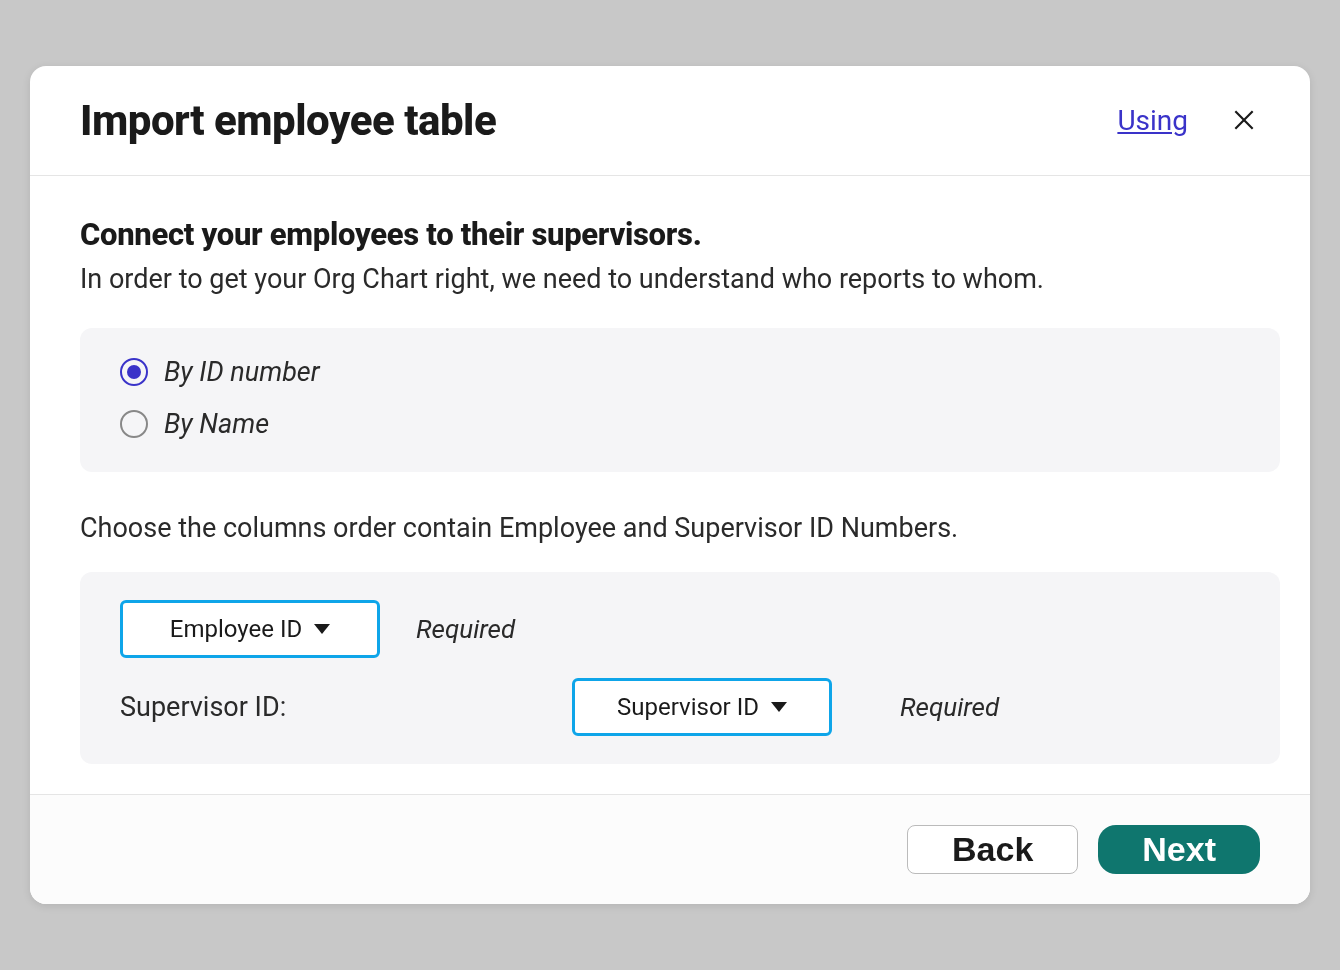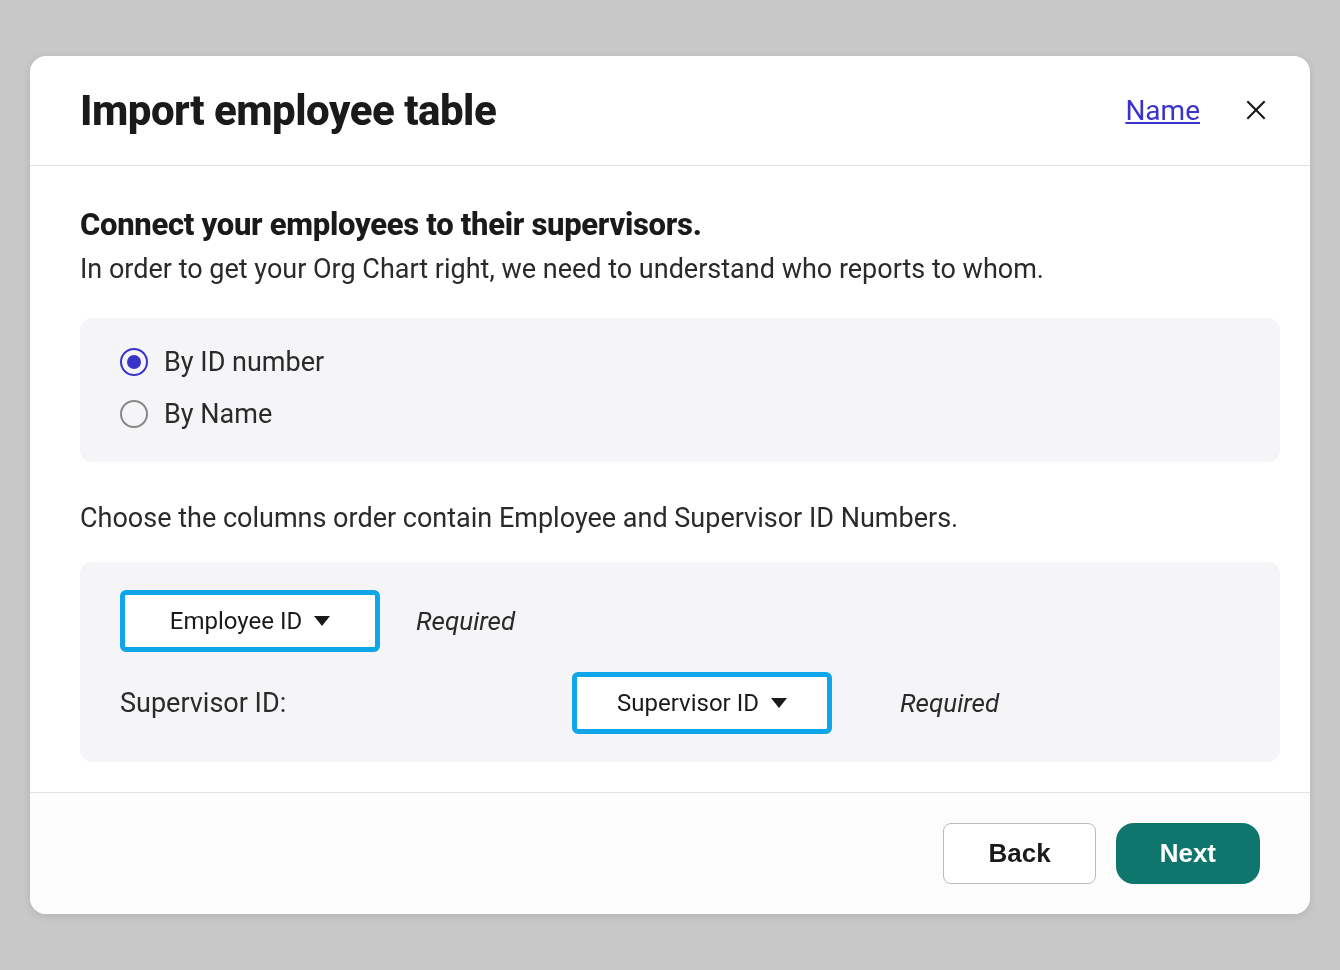--- a/index.html
+++ b/index.html
@@ -20,21 +20,21 @@
       background: #fff;
       border-radius: 16px;
       width: 1280px;
       overflow: hidden;
       box-shadow: 0 2px 8px rgba(0,0,0,0.1);
     }
     .modal-header {
       display: flex;
       align-items: center;
       justify-content: space-between;
-      padding: 30px 38px 30px 50px;
+      padding: 30px 50px 30px 50px;
       border-bottom: 1px solid #e5e5e5;
     }
     .modal-title {
       font-size: 42px;
       font-weight: 800;
       color: #1a1a1a;
       letter-spacing: -0.5px;
     }
     .header-right {
       display: flex;
@@ -118,20 +118,21 @@
     .radio-circle.selected::after {
       content: '';
       width: 14px;
       height: 14px;
       background: #3a33c9;
       border-radius: 50%;
     }
     .radio-label {
       font-size: 27px;
       color: #2a2a2a;
+      font-style: italic;
     }
     .choose-text {
       font-size: 27px;
       color: #2a2a2a;
       margin-bottom: 28px;
     }
     .mapping-panel {
       background: #f5f5f7;
       border-radius: 12px;
       padding: 28px 40px;
@@ -146,21 +147,21 @@
       gap: 32px;
     }
     .mapping-label {
       font-size: 27px;
       color: #2a2a2a;
       width: 420px;
       flex-shrink: 0;
     }
     .dropdown {
       background: #fff;
-      border: 5px solid #0ea5e9;
+      border: 3px solid #0ea5e9;
       border-radius: 6px;
       padding: 12px 18px;
       display: flex;
       align-items: center;
       justify-content: center;
       gap: 12px;
       cursor: pointer;
       width: 260px;
       flex-shrink: 0;
     }
@@ -183,23 +184,23 @@
     }
     .modal-footer {
       border-top: 1px solid #e5e5e5;
       padding: 30px 50px;
       display: flex;
       justify-content: flex-end;
       gap: 20px;
       background: #fcfcfc;
     }
     .btn {
-      font-size: 26px;
+      font-size: 34px;
       font-weight: 600;
-      padding: 14px 44px;
+      padding: 4px 44px;
       border-radius: 8px;
       cursor: pointer;
       border: none;
     }
     .btn-secondary {
       background: #fff;
       color: #1a1a1a;
       border: 1px solid #bbb;
     }
     .btn-primary {
@@ -209,21 +210,21 @@
     }
   </style>
 </head>
 <body>
 
 <div class="modal">
 
   <div class="modal-header">
     <h1 class="modal-title">Import employee table</h1>
     <div class="header-right">
-      <a class="help-link">Name</a>
+      <a class="help-link">Using</a>
       <button class="close-btn">
         <svg viewBox="0 0 24 24" fill="none">
           <path d="M4 4 L20 20 M20 4 L4 20"></path>
         </svg>
       </button>
     </div>
   </div>
 
   <div class="modal-body">
     <h2 class="section-title">Connect your employees to their supervisors.</h2>

